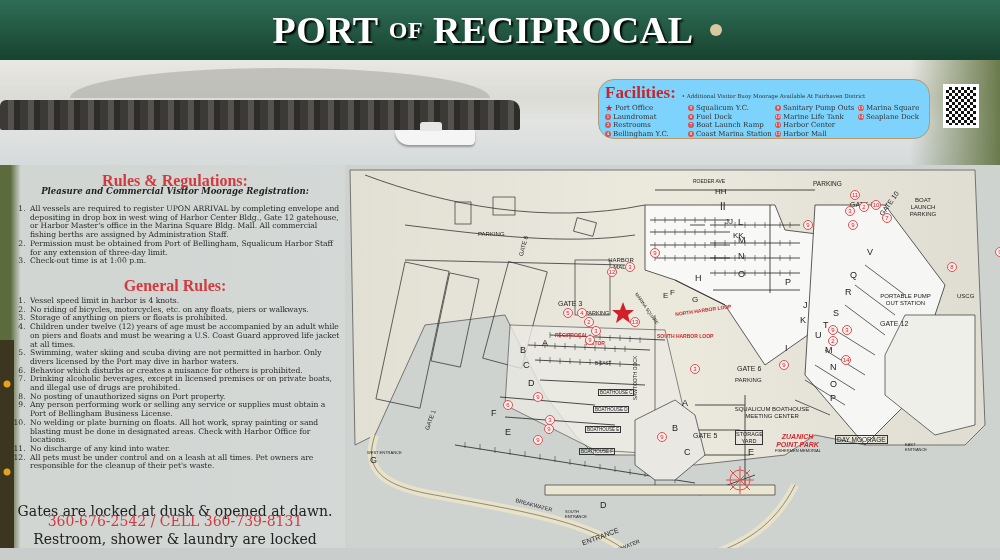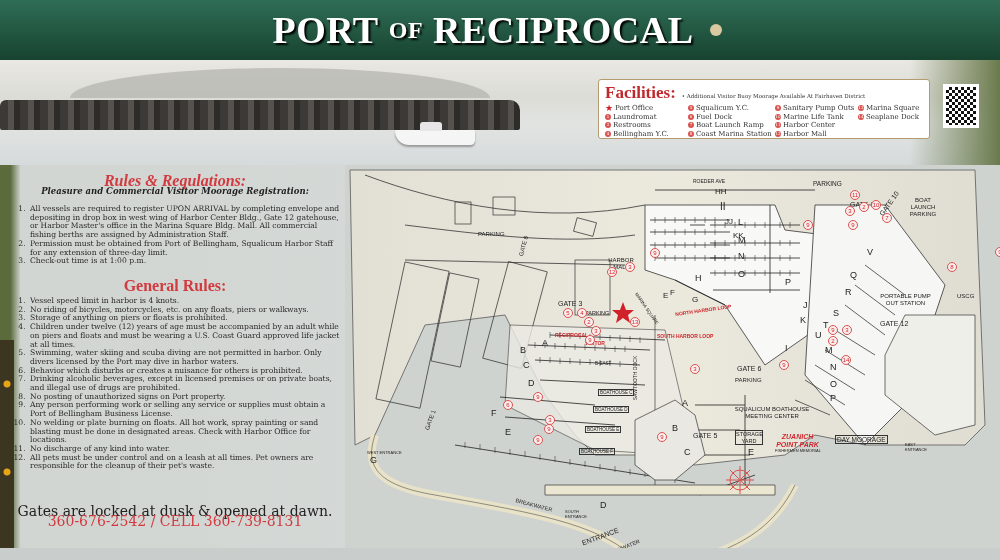--- a/index.html
+++ b/index.html
@@ -18,38 +18,38 @@
   .mountain { position: absolute; left: 70px; top: 8px; width: 420px; height: 30px;
     background: #b8b8b2; border-radius: 50% 50% 0 0 / 100% 100% 0 0; opacity: .8; }
   .jetty { position: absolute; left: 0; top: 40px; width: 520px; height: 30px;
     background: repeating-linear-gradient(90deg, #3c3a36 0 8px, #55524d 8px 14px, #2e2c29 14px 20px); border-radius: 6px 10px 2px 2px; }
   .boat { position: absolute; left: 395px; top: 70px; width: 80px; height: 15px; background: #f5f5f5;
     border-radius: 2px 2px 10px 30px; box-shadow: 0 2px 2px #999; }
   .boat::before { content: ""; position: absolute; left: 25px; top: -8px; width: 22px; height: 9px; background: #e6e6e6; border-radius: 3px 3px 0 0; }
   .trees { position: absolute; right: 0; top: 0; width: 90px; height: 105px; background: linear-gradient(90deg, rgba(80,100,60,0) , #6a7a4c); }
 
   .facilities { position: absolute; left: 598px; top: 79px; width: 332px; height: 60px;
-    background: #ffffff; border: 1px solid #b49a6e; border-radius: 3px; padding: 3px 6px; }
+    background: #7dd3fc; border: 1px solid #b49a6e; border-radius: 16px; padding: 3px 6px; }
   .fac-head { display: flex; align-items: baseline; gap: 6px; }
   .fac-title { color: #c0282d; font-family: "Liberation Serif", serif; font-weight: bold; font-size: 17px; }
   .fac-note { font-size: 5.5px; color: #333; }
   .fac-grid { display: grid; grid-template-columns: 83px 87px 83px 70px; column-gap: 0; row-gap: 0; margin-top: 1px; }
   .fac-item { font-size: 7px; line-height: 8.5px; color: #333; white-space: nowrap; display: flex; align-items: center; gap: 2px; }
   .fac-num { display: inline-block; width: 6px; height: 6px; border-radius: 50%; background: #d9534f; color: #fff; font-size: 4px; text-align: center; line-height: 6px; }
   .fac-star { color: #d0202a; font-size: 9px; }
 
   .qr { position: absolute; left: 943px; top: 84px; width: 36px; height: 44px; background: #fff; padding: 2px;
     background-image: repeating-conic-gradient(#111 0 25%, #fff 0 50%); background-size: 6px 6px; border: 3px solid #fff; }
 
   .rules-panel { position: absolute; left: 0; top: 165px; width: 345px; height: 395px;
     background: linear-gradient(90deg, #5b6b3c 0 3%, rgba(210,214,210,.92) 6%, rgba(212,216,214,.95) 100%); }
   .flowers { position: absolute; left: 0; top: 340px; width: 14px; height: 220px;
     background: radial-gradient(circle at 50% 20%, #e5a516 3px, transparent 4px), radial-gradient(circle at 50% 60%, #e5a516 3px, transparent 4px), #3c3520; }
   .rules-title, .gen-title { text-align: center; color: #d23a3f; font-family: "Liberation Serif", serif; font-weight: bold; font-size: 16px; }
-  .rules-title { position: absolute; left: 0; top: 172px; width: 350px; font-style: italic; }
+  .rules-title { position: absolute; left: 0; top: 172px; width: 350px; }
   .rules-sub { position: absolute; left: 0; top: 186px; width: 350px; text-align: center; font-style: italic; font-weight: bold; font-size: 8.5px; color: #222; }
   .gen-title { position: absolute; left: 0; top: 277px; width: 350px; }
   ol.rules { position: absolute; left: 12px; width: 330px; font-size: 7.6px; line-height: 8.7px; color: #2a2a2a; padding-left: 16px; }
   ol.rules li { padding-left: 2px; }
   ol.r1 { top: 205px; }
   ol.r2 { top: 297px; }
   .gates-note { position: absolute; left: 0; top: 493px; width: 350px; text-align: center; font-size: 14px; line-height: 10px; color: #222; margin-top: 13px; }
   .gates-note .phone { color: #d23a3f; }
   .gates-note .gap { height: 8px; }
 
@@ -175,20 +175,21 @@
   <li>Any person performing work or selling any service or supplies must obtain a Port of Bellingham Business License.</li>
   <li>No welding or plate burning on floats. All hot work, spray painting or sand blasting must be done in designated areas. Check with Harbor Office for locations.</li>
   <li>No discharge of any kind into water.</li>
   <li>All pets must be under control and on a leash at all times. Pet owners are responsible for the cleanup of their pet's waste.</li>
 </ol>
 
 <div class="gates-note">
   <div>Gates are locked at dusk &amp; opened at dawn.</div>
   <div class="phone">360-676-2542 / CELL 360-739-8131</div>
   <div class="gap"></div>
+  <div>Restroom, shower &amp; laundry are locked</div>
 </div>
 
 <div class="map">
   <svg width="655" height="395" viewBox="0 0 655 395">
     <defs>
       <linearGradient id="land" x1="0" x2="1">
         <stop offset="0" stop-color="#e6e2d6"></stop>
         <stop offset="0.5" stop-color="#f1ede0"></stop>
         <stop offset="1" stop-color="#e3dfd3"></stop>
       </linearGradient>

